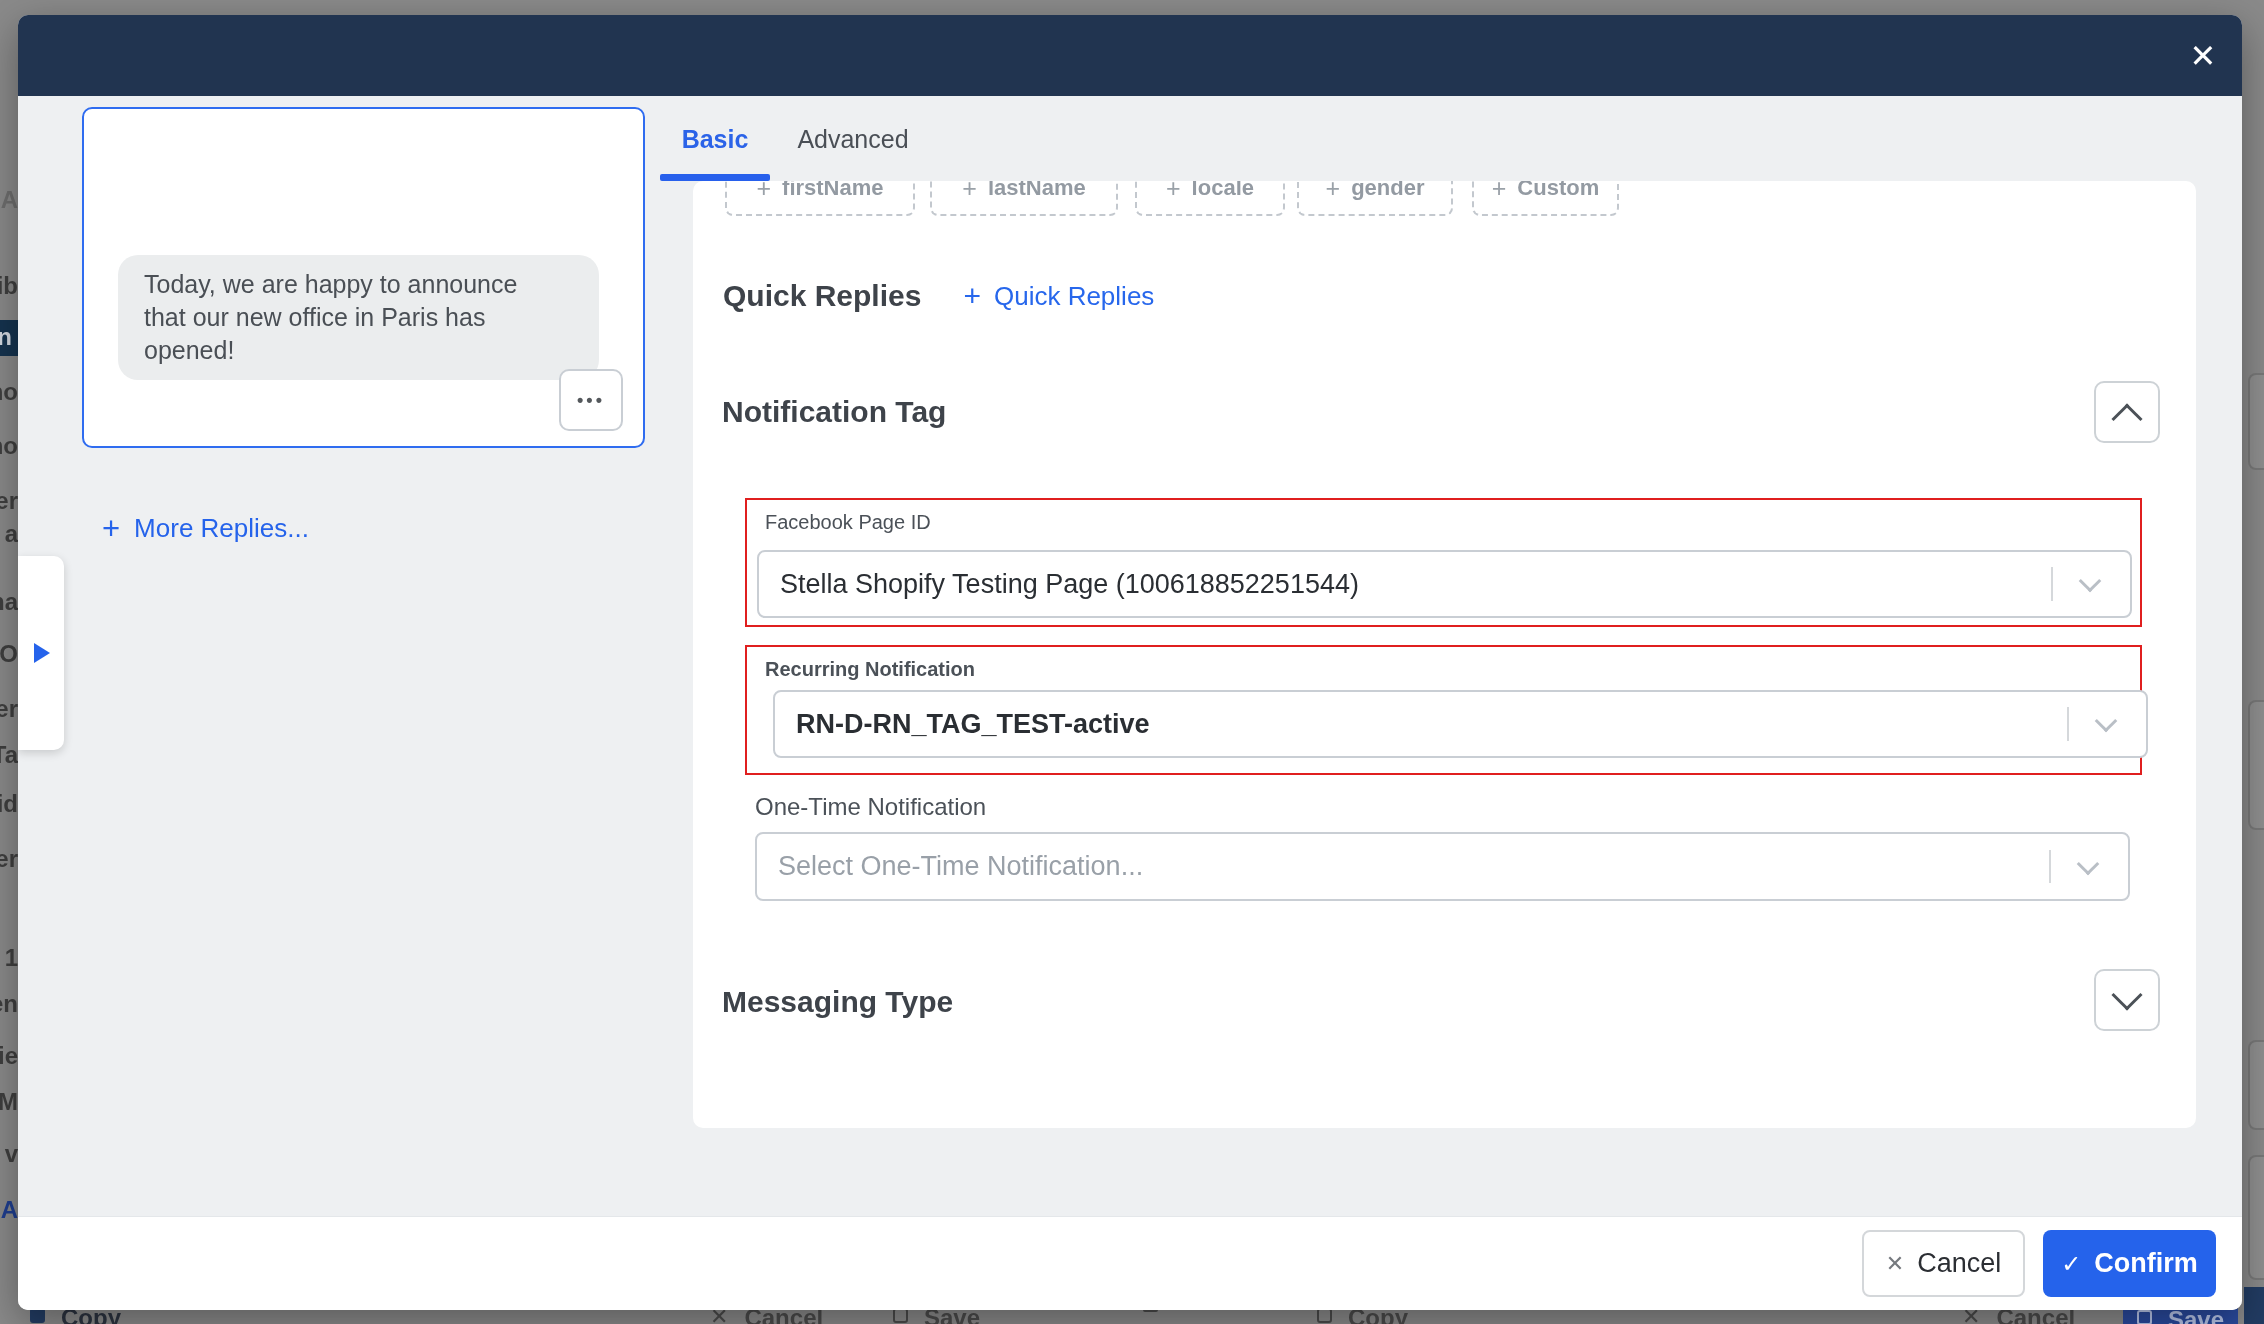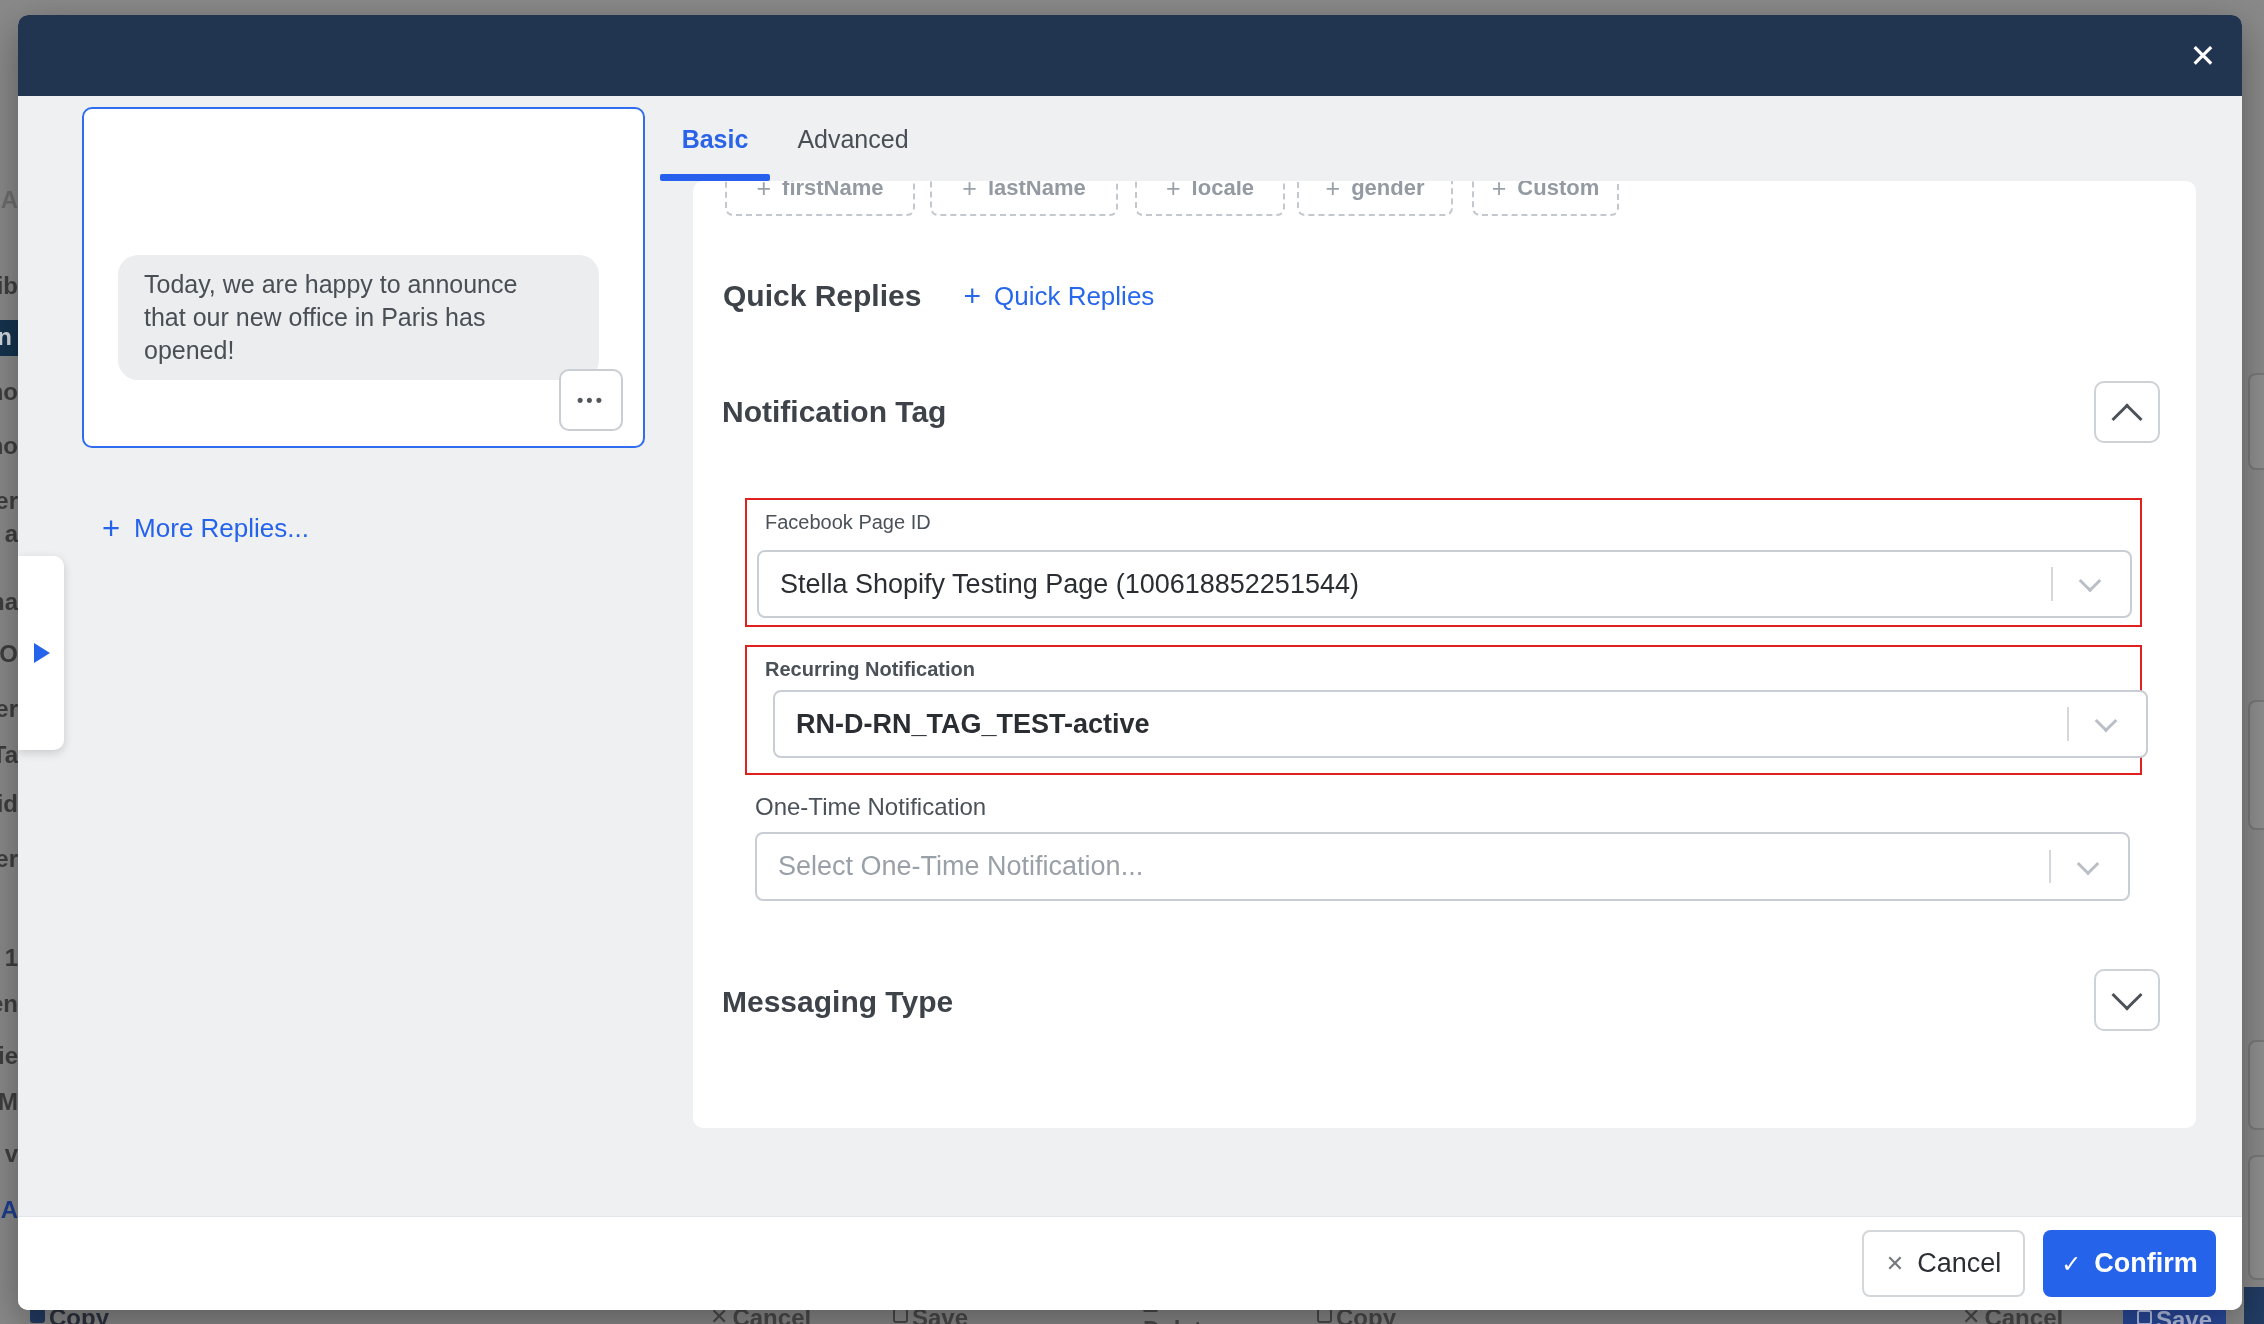--- a/index.html
+++ b/index.html
@@ -5,21 +5,21 @@
   * { margin:0; padding:0; box-sizing:border-box; font-family:"Liberation Sans","DejaVu Sans",sans-serif; }
   html,body { background:#6f6f6f; }
   .stage { position:relative; width:2264px; height:1324px; background:#8a8a8a; overflow:hidden; }
 
   
   .frag { position:absolute; font-size:24px; font-weight:bold; color:#3f3f3f; white-space:nowrap; z-index:1; }
   .frag.hl { background:#15334f; color:#d5dbe3; padding:3px 6px 5px 14px; }
   .frag.blue { color:#1f3e8f; }
   .gutter-rect { position:absolute; width:26px; border:2px solid rgba(0,0,0,.16); background:rgba(255,255,255,.06); border-radius:8px; z-index:1; }
   .gutter-navy { position:absolute; left:2244px; top:1287px; width:20px; height:37px; background:#223c63; z-index:1; }
-  .tb-item { position:absolute; top:1304px; height:20px; font-size:24px; font-weight:bold; color:#4b4b4b; white-space:nowrap; z-index:1; display:flex; align-items:flex-start; gap:4px;text-align:center; }
+  .tb-item { position:absolute; top:1304px; height:20px; font-size:24px; font-weight:bold; color:#4b4b4b; white-space:nowrap; z-index:1; display:flex; align-items:flex-start; gap:16px;text-align:center; }
   .tb-item .tb-ico { display:inline-block; width:15px; height:15px; border:2.5px solid currentColor; border-radius:3px; margin-top:4px; }
   .tb-item .tb-x { font-size:22px; font-weight:normal; }
   .tb-item.strong { color:#2c3340; }
   .tb-item.strong .tb-ico { background:#223c63; border-color:#223c63; }
   .tb-item.blue { background:#2a4a9e; color:#b9c6ea; padding:2px 14px 20px 14px; border-radius:6px 6px 0 0; }
 
   
   .modal { position:absolute; left:18px; top:15px; width:2224px; height:1295px; background:#eef0f2; border-radius:10px; overflow:hidden; z-index:2; box-shadow:0 12px 40px rgba(0,0,0,.35); }
   .m-header { position:absolute; left:0; top:0; width:100%; height:81px; background:#213450; }
   .close-btn { position:absolute; left:2158px; top:14px; width:54px; height:54px; display:flex; align-items:center; justify-content:center; color:#ffffff; font-size:32px; cursor:pointer; }

